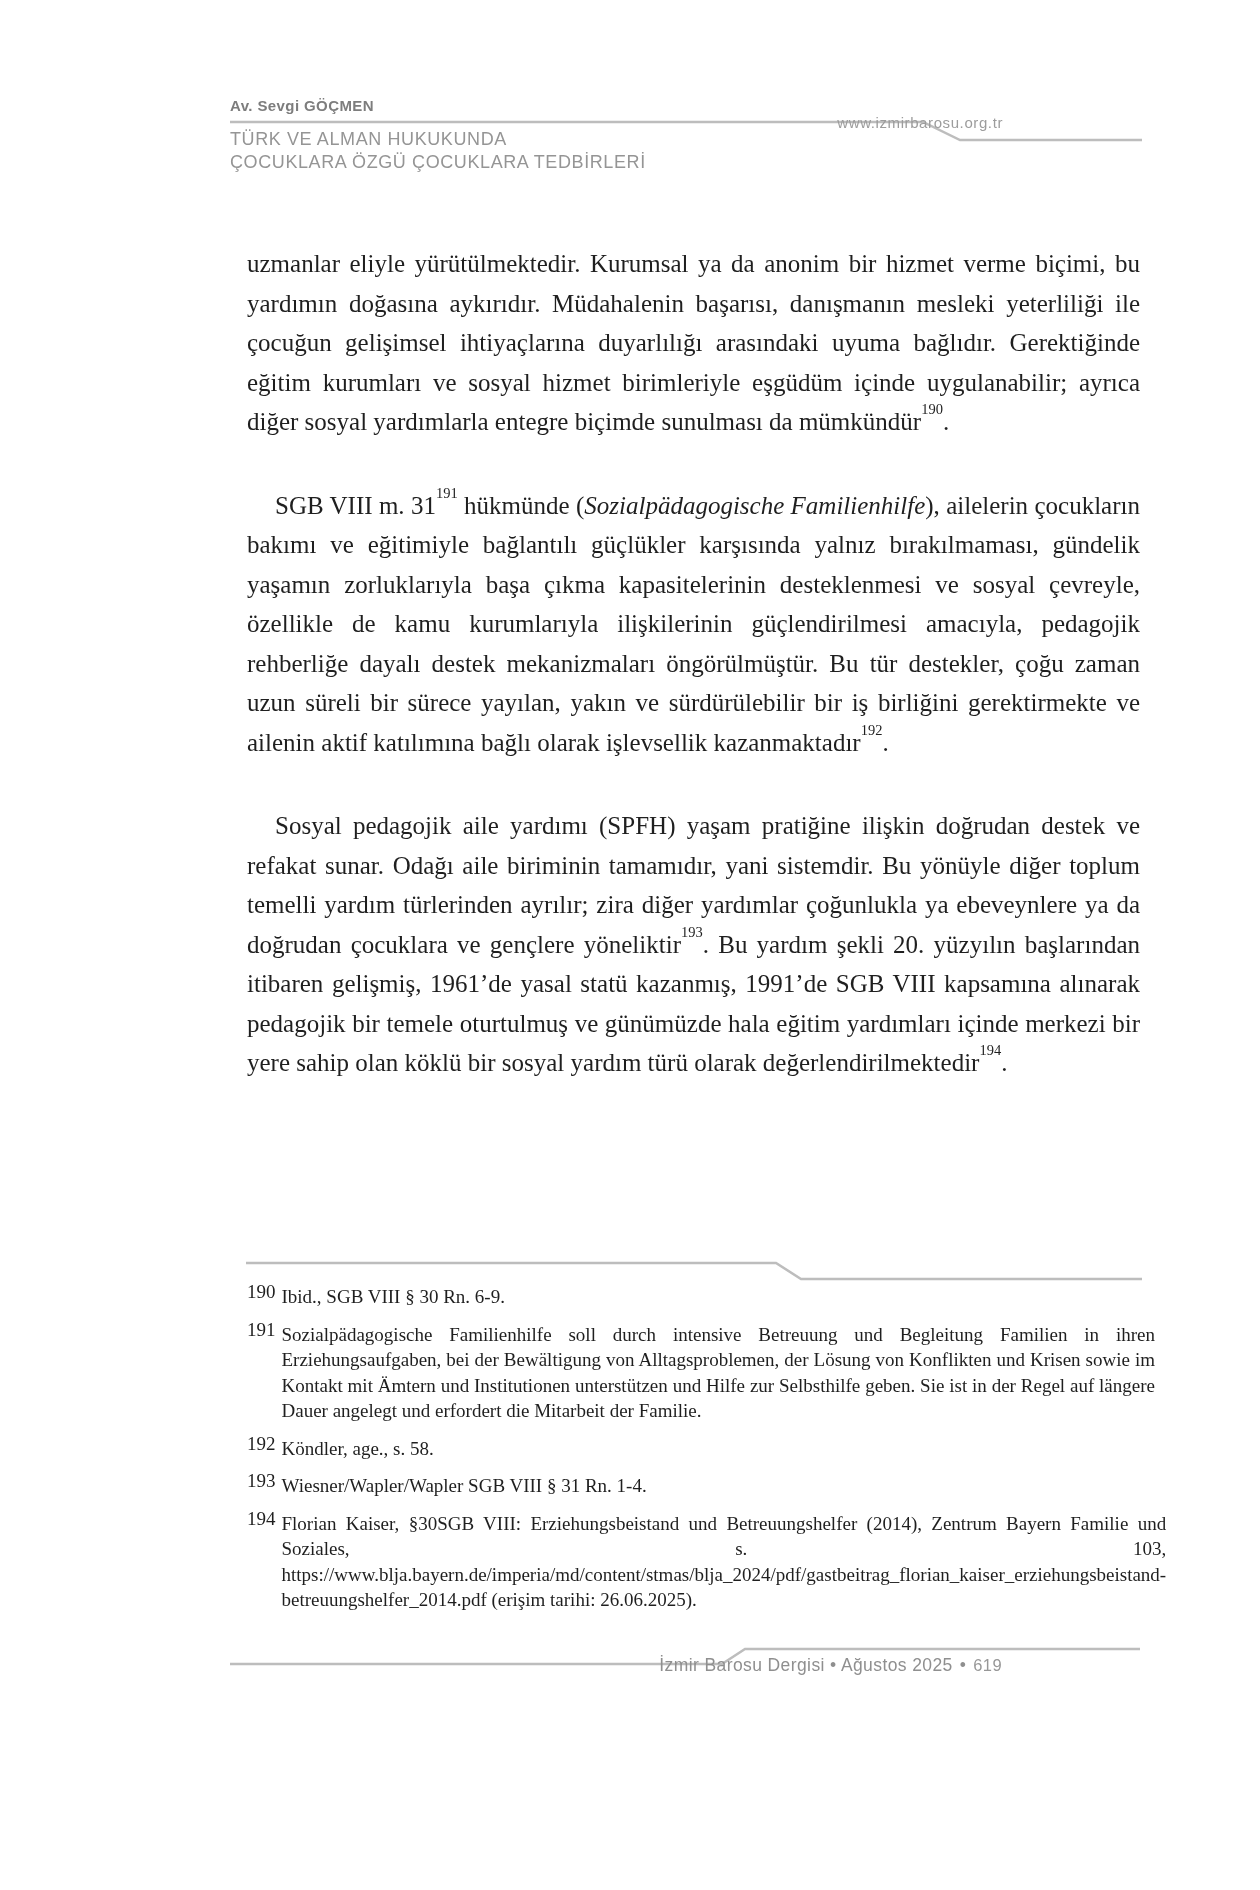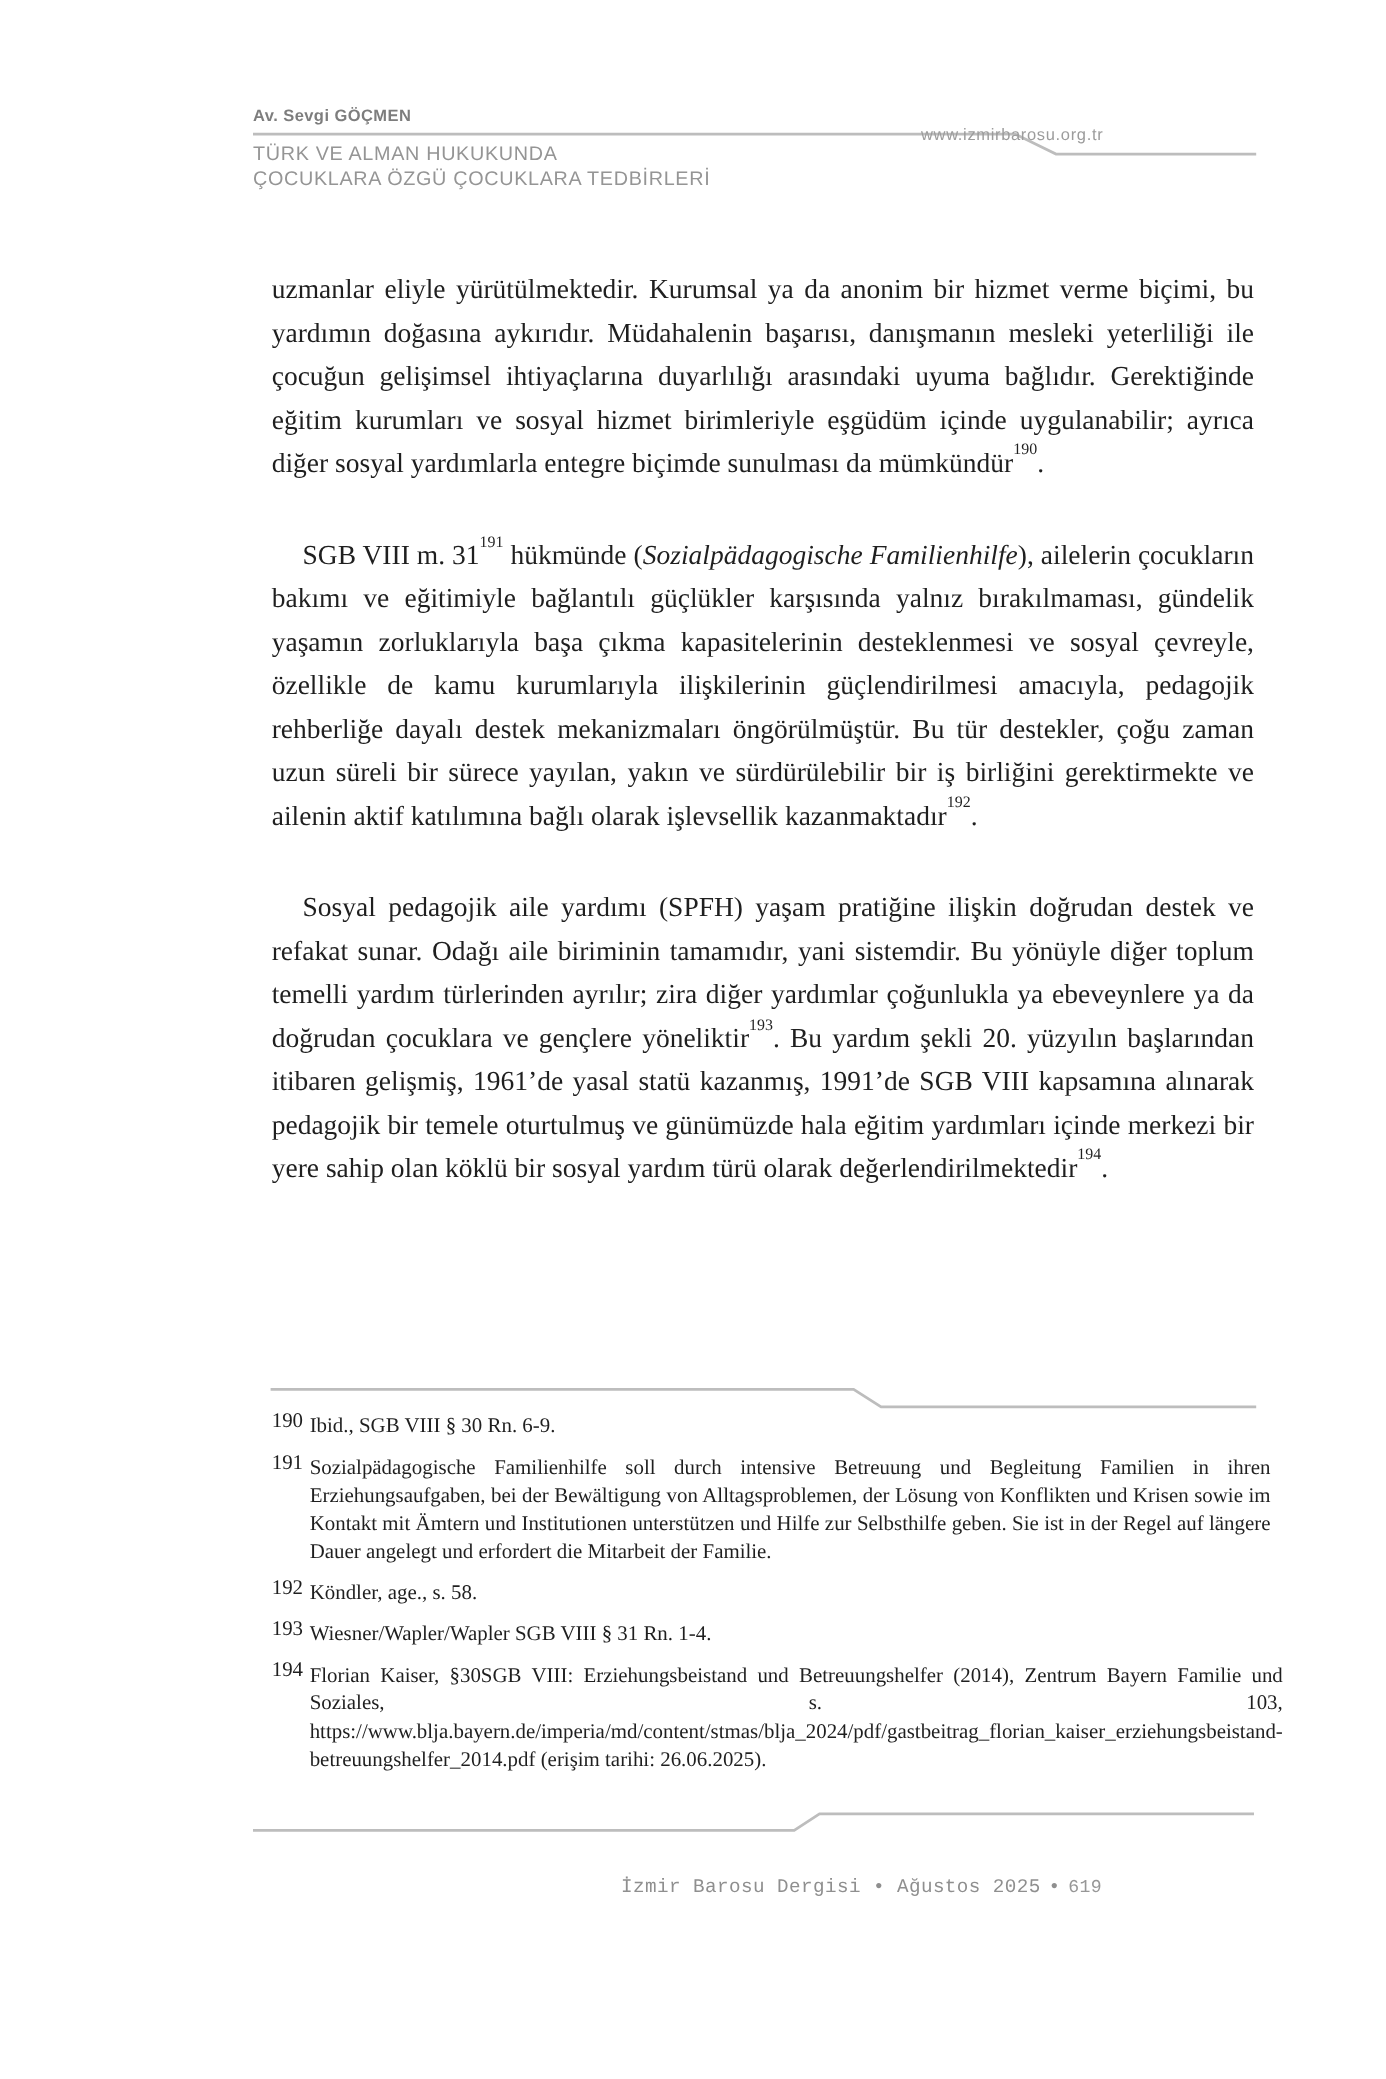--- a/index.html
+++ b/index.html
@@ -93,22 +93,22 @@
     font-size: 19px;
   }
   .fn-text {
     flex: 1;
     text-align: justify;
     overflow-wrap: break-word;
   }
   
   .footer-text {
     position: absolute;
-    right: 188px; top: 1706px;
-    font-family: Liberation Mono, monospace;
+    right: 188px; top: 1655px;
+    font-family: Liberation Sans, sans-serif;
     font-size: 17.5px;
     letter-spacing: 0.4px;
     color: #8f8f8f;
     white-space: nowrap;
   }
   .footer-text .bullet { margin: 0 7px; }
   .footer-text .pageno { font-size: 16.5px; color: #979797; }
 </style>
 </head>
 <body>

